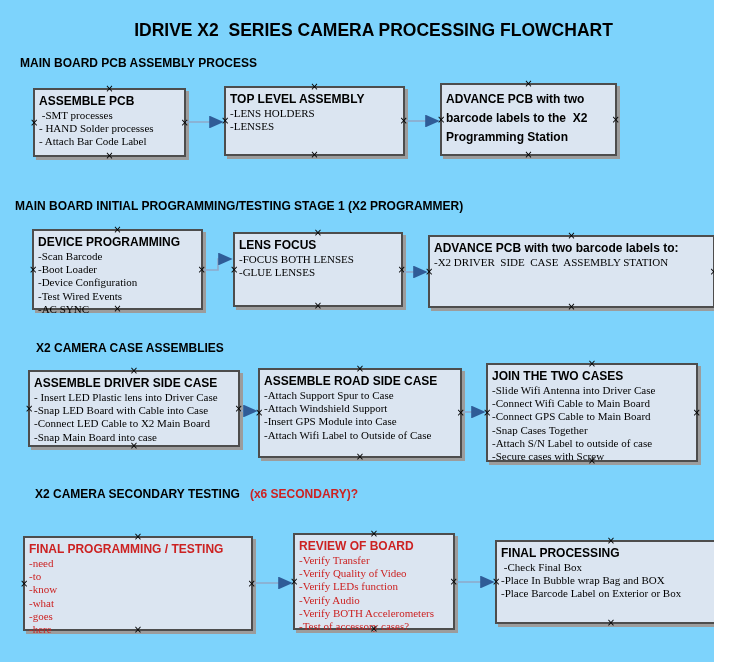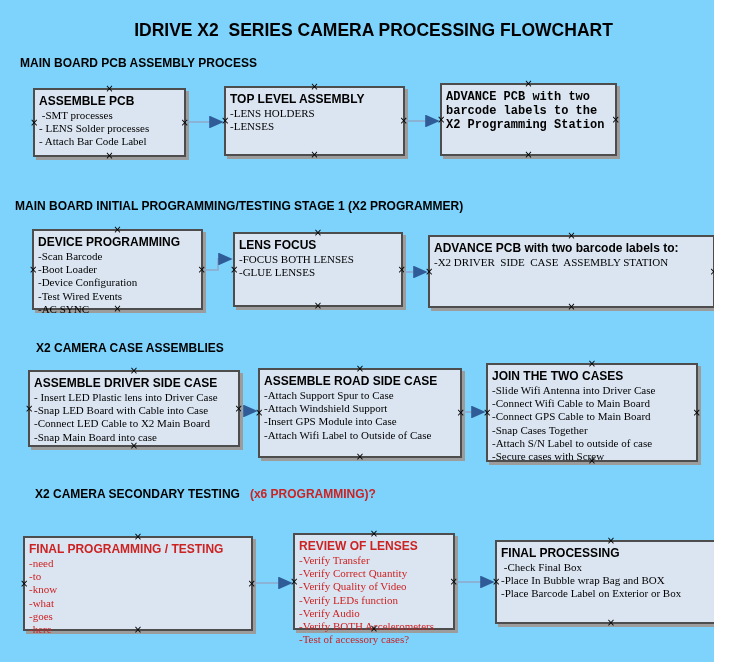--- a/index.html
+++ b/index.html
@@ -21,21 +21,21 @@
   .section-heading .red-part{color:var(--red);margin-left:10px;}
   .fbox{
     position:absolute;background:var(--box-fill);
     border:2px solid var(--box-border);
     box-shadow:3px 3px 0 var(--box-shadow);
     padding:3px 4px;box-sizing:border-box;
   }
   .fbox-title{
     font-size:12px;font-weight:bold;line-height:16px;white-space:pre;color:#000;
   }
-  .fbox.wrap-title .fbox-title{white-space:pre-wrap;line-height:14px;padding-top:2px;font-family:Liberation Mono, monospace;}
+  .fbox.wrap-title .fbox-title{white-space:pre-wrap;line-height:19px;padding-top:2px;}
   .fbox-item{
     font-size:11px;line-height:13.2px;white-space:pre;color:#000;font-family:Liberation Serif, serif;
   }
   .fbox.red .fbox-title,.fbox.red .fbox-item{color:var(--red);}
   .handle{
     position:absolute;font-size:10px;line-height:10px;color:#000;z-index:4;
     font-family:"DejaVu Sans",sans-serif;
   }
   .h-top{top:-6px;left:50%;transform:translateX(-50%);}
   .h-bottom{bottom:-6px;left:50%;transform:translateX(-50%);}
@@ -46,27 +46,27 @@
 </head>
 <body>
 
 <div id="canvas">
 
   <div class="main-title">IDRIVE X2  SERIES CAMERA PROCESSING FLOWCHART</div>
 
   <div class="section-heading" style="left:20px;top:56px">MAIN BOARD PCB ASSEMBLY PROCESS</div>
   <div class="section-heading" style="left:15px;top:199px">MAIN BOARD INITIAL PROGRAMMING/TESTING STAGE 1 (X2 PROGRAMMER)</div>
   <div class="section-heading" style="left:36px;top:341px">X2 CAMERA CASE ASSEMBLIES</div>
-  <div class="section-heading" style="left:35px;top:487px"><span>X2 CAMERA SECONDARY TESTING</span><span class="red-part">(x6 PROGRAMMING)?</span></div>
+  <div class="section-heading" style="left:35px;top:487px"><span>X2 CAMERA SECONDARY TESTING</span><span class="red-part">(x6 SECONDARY)?</span></div>
 
   <div class="fbox" style="left:33px;top:88px;width:153px;height:69px">
     <div class="fbox-title">ASSEMBLE PCB</div>
     <div>
         <div class="fbox-item"> -SMT processes</div>
-        <div class="fbox-item">- LENS Solder processes</div>
+        <div class="fbox-item">- HAND Solder processes</div>
         <div class="fbox-item">- Attach Bar Code Label</div>
       </div>
   <span class="handle h-top">×</span>
       <span class="handle h-bottom">×</span>
       <span class="handle h-left">×</span>
       <span class="handle h-right">×</span>
     </div>
   <div class="fbox" style="left:224px;top:86px;width:181px;height:70px">
     <div class="fbox-title">TOP LEVEL ASSEMBLY</div>
     <div>
@@ -174,24 +174,23 @@
         <div class="fbox-item">-what</div>
         <div class="fbox-item">-goes</div>
         <div class="fbox-item">-here</div>
       </div>
   <span class="handle h-top">×</span>
       <span class="handle h-bottom">×</span>
       <span class="handle h-left">×</span>
       <span class="handle h-right">×</span>
     </div>
   <div class="fbox red" style="left:293px;top:533px;width:162px;height:97px">
-    <div class="fbox-title">REVIEW OF LENSES</div>
+    <div class="fbox-title">REVIEW OF BOARD</div>
     <div>
         <div class="fbox-item">-Verify Transfer</div>
-        <div class="fbox-item">-Verify Correct Quantity</div>
         <div class="fbox-item">-Verify Quality of Video</div>
         <div class="fbox-item">-Verify LEDs function</div>
         <div class="fbox-item">-Verify Audio</div>
         <div class="fbox-item">-Verify BOTH Accelerometers</div>
         <div class="fbox-item">-Test of accessory cases?</div>
       </div>
   <span class="handle h-top">×</span>
       <span class="handle h-bottom">×</span>
       <span class="handle h-left">×</span>
       <span class="handle h-right">×</span>

